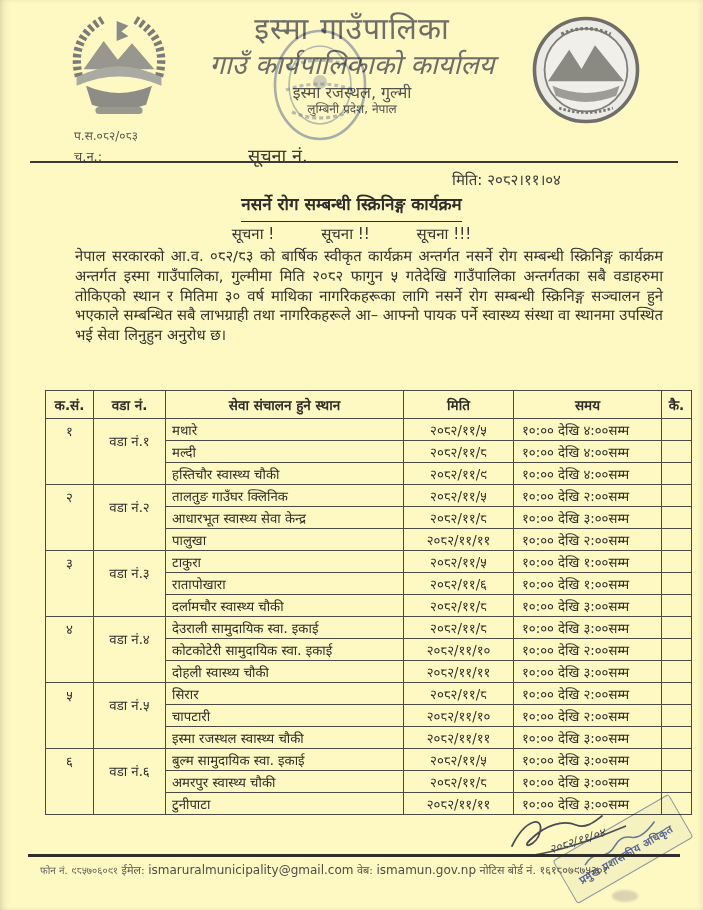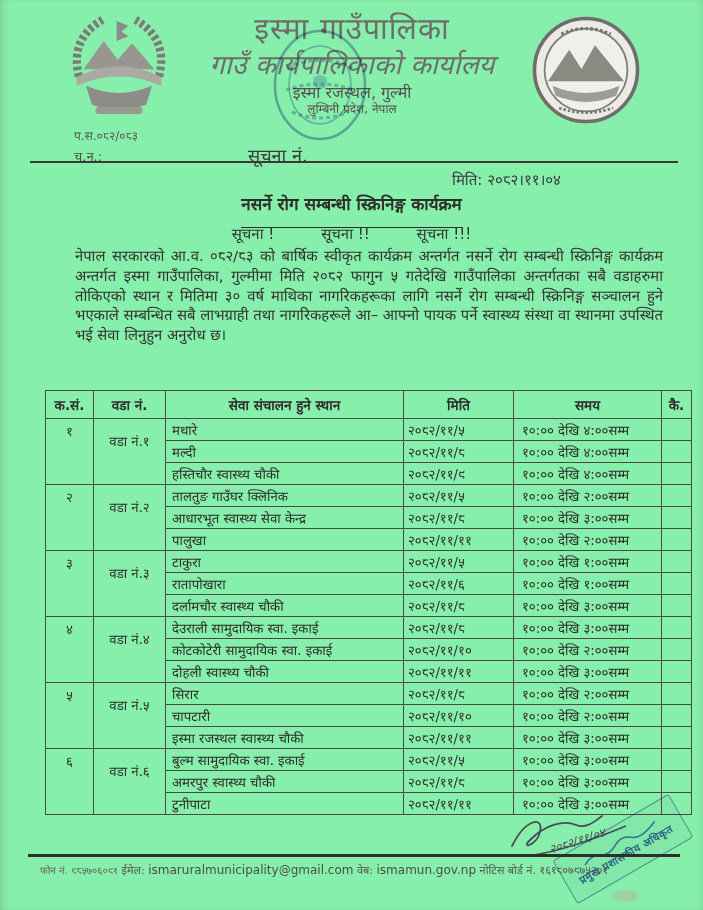--- a/index.html
+++ b/index.html
@@ -1,18 +1,18 @@
 <!DOCTYPE html>
 <html lang="ne"><head>
 <meta charset="utf-8">
 <style>
   html,body{margin:0;padding:0;background:#d8d6d0;}
   .page{
     position:relative;width:703px;height:910px;margin:0 auto;
-    background:#86efac;
+    background:#fef9c3;
     font-family:"DejaVu Sans",sans-serif;
     color:#3a3935;overflow:hidden;
     box-shadow:inset 6px 0 10px -6px rgba(90,80,70,.35), inset -4px 0 8px -5px rgba(90,80,70,.2);
   }
   
   .emblem-left{position:absolute;left:58px;top:8px;width:122px;height:112px;}
   .emblem-right{position:absolute;left:528px;top:14px;width:116px;height:112px;}
   .head-center{position:absolute;left:142px;top:12px;width:420px;text-align:center;}
   .muni-name{font-size:30px;letter-spacing:1px;color:#6e6d69;font-weight:500;line-height:1.15;}
   .office-name{font-size:27px;color:#6e6d69;font-weight:500;line-height:1.15;margin-top:2px;font-style:italic;}
@@ -20,36 +20,36 @@
   .addr2{font-size:12px;color:#54524d;line-height:1.2;}
   .head-stamp{position:absolute;left:270px;top:26px;width:100px;height:118px;opacity:.8;mix-blend-mode:multiply;}
   
   .ref-no{position:absolute;left:74px;top:127px;font-size:12px;color:#5a5852;}
   .chn{position:absolute;left:74px;top:147px;font-size:13px;color:#4c4a45;}
   .notice-no{position:absolute;left:248px;top:143px;font-size:18px;color:#3c3b36;}
   .head-rule{position:absolute;left:30px;top:161px;width:648px;height:2px;background:#3b3a35;}
   .date-line{position:absolute;left:452px;top:169px;font-size:15px;color:#3c3b36;}
   
   .title{position:absolute;left:0;top:192px;width:703px;text-align:center;font-size:17px;font-weight:bold;color:#2f2e2a;}
-  .title span{border-bottom:1.6px solid #2f2e2a;padding-bottom:13px;}
+  .title span{border-bottom:1.6px solid #2f2e2a;padding-bottom:7px;}
   .exclaims{position:absolute;left:0;top:223px;width:703px;text-align:center;font-size:15px;color:#353430;}
   .exclaims span{margin:1px 21px;}
   
   .body-par{position:absolute;left:75px;top:246px;width:588px;font-size:14.8px;line-height:19.8px;
     text-align:justify;color:#33322e;}
   
   .tbl-wrap{position:absolute;left:45px;top:390px;width:648px;}
   table{border-collapse:collapse;width:646px;table-layout:fixed;}
   th,td{border:1.4px solid #4c4a44;font-size:13.2px;color:#2e2d29;padding:0 4px;overflow:hidden;white-space:nowrap;}
   th{height:27px;font-weight:600;font-size:13.5px;text-align:center;}
   td{height:21px;}
   td.sn{text-align:center;vertical-align:top;padding-top:3px;}
   td.ward{text-align:center;vertical-align:top;padding-top:13px;}
   td.place{text-align:left;padding-left:6px;}
-  td.date{text-align:left;}
+  td.date{text-align:center;}
   td.time{text-align:left;padding-left:8px;}
   td.remark{padding:0;}
   
   .sig{position:absolute;left:498px;top:812px;width:170px;height:52px;}
   .sig-date{position:absolute;left:548px;top:832px;font-size:12px;color:#4c4b55;transform:rotate(-18deg);font-style:italic;}
   .foot-rule{position:absolute;left:28px;top:854px;width:652px;height:2.6px;background:#2f2e29;}
   .foot-line{position:absolute;left:40px;top:862px;width:630px;font-size:11px;color:#56544e;}
   .foot-line .lbl{font-size:10px;color:#66645d;}
   .foot-line .latin{font-size:12px;color:#4e4c46;}
   .cao-stamp{

